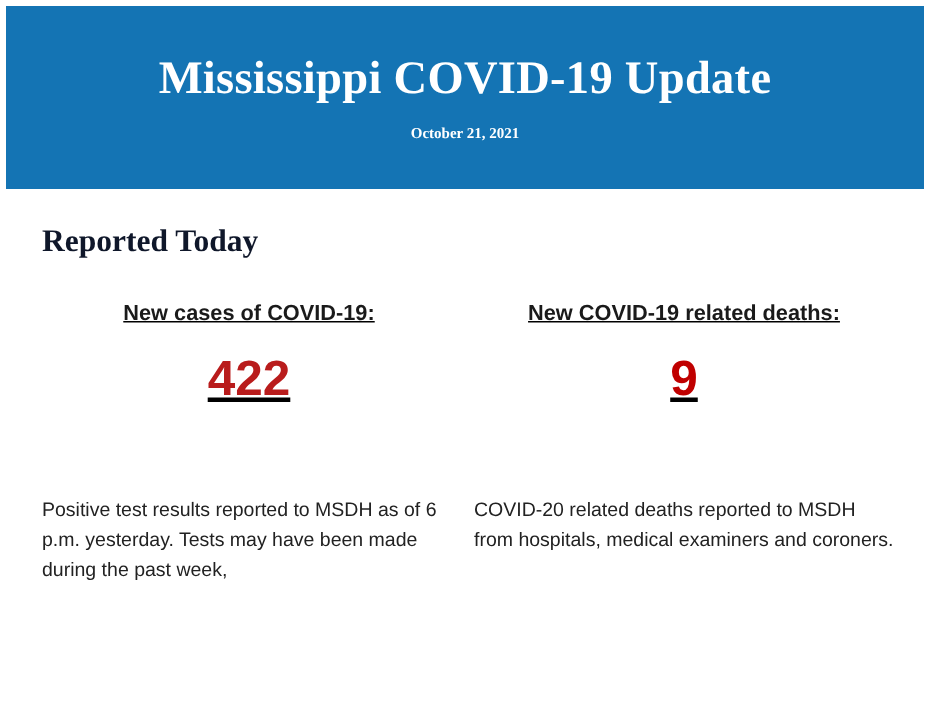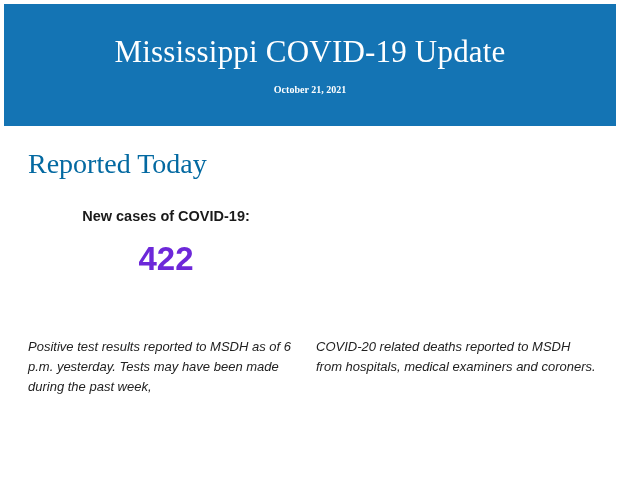--- a/index.html
+++ b/index.html
@@ -26,46 +26,47 @@
     height: 122px;
     box-sizing: border-box;
     display: flex;
     flex-direction: column;
     align-items: center;
     justify-content: center;
   }
   .header-title {
     color: #ffffff;
     font-family: "Liberation Serif", serif;
-    font-weight: normal;
+    font-weight: bold;
     font-size: 31px;
     letter-spacing: 0.2px;
     text-align: center;
     margin: 0 0 14px 0;
     line-height: 1.1;
   }
   .header-date {
     color: #ffffff;
     font-family: "Liberation Serif", serif;
     font-weight: bold;
     font-size: 10px;
     text-align: center;
     margin: 0;
   }
   .section-title {
     font-family: "Liberation Serif", serif;
-    font-weight: normal;
-    font-size: 28px;
-    color: #0369a1;
+    font-weight: bold;
+    font-size: 21px;
+    color: #0f172a;
     margin: 22px 0 0 28px;
   }
   .stats {
     display: flex;
     margin: 28px 0 0 0;
     padding: 0 6px 0 18px;
+    text-decoration: underline;
   }
   .stat-col {
     width: 292px;
     box-sizing: border-box;
     padding: 0 6px;
   }
   .stat-col.first {
     padding-left: 10px;
   }
   .stat-label {
@@ -76,41 +77,40 @@
     margin: 0;
   }
   .stat-value {
     font-size: 33px;
     font-weight: bold;
     text-align: center;
     margin: 18px 0 0 0;
     line-height: 1;
   }
   .stat-value.cases {
-    color: #6d28d9;
+    color: #b91c1c;
   }
   .stat-value.deaths {
     color: #c00000;
   }
   .stat-note {
     font-size: 13px;
     color: #222222;
     line-height: 1.55;
     margin: 62px 0 0 0;
     text-align: left;
   }
   .notes-row {
     display: flex;
     padding: 0 18px;
   }
   .note-col {
     width: 292px;
     box-sizing: border-box;
     padding: 0 6px;
-    font-style: italic;
   }
   .note-col.first {
     padding-left: 10px;
   }
 </style>
 </head>
 <body>
 
 <div class="page">
 
@@ -119,20 +119,24 @@
     <div class="header-date">October 21, 2021</div>
   </div>
 
   <div class="section-title">Reported Today</div>
 
   <div class="stats">
     <div class="stat-col first">
       <div class="stat-label">New cases of COVID-19:</div>
       <div class="stat-value cases">422</div>
     </div>
+    <div class="stat-col">
+      <div class="stat-label">New COVID-19 related deaths:</div>
+      <div class="stat-value deaths">9</div>
+    </div>
   </div>
 
   <div class="notes-row">
     <div class="note-col first">
       <p class="stat-note">Positive test results reported to MSDH as of 6 p.m. yesterday. Tests may have been made during the past week,</p>
     </div>
     <div class="note-col">
       <p class="stat-note">COVID-20 related deaths reported to MSDH from hospitals, medical examiners and coroners.</p>
     </div>
   </div>

